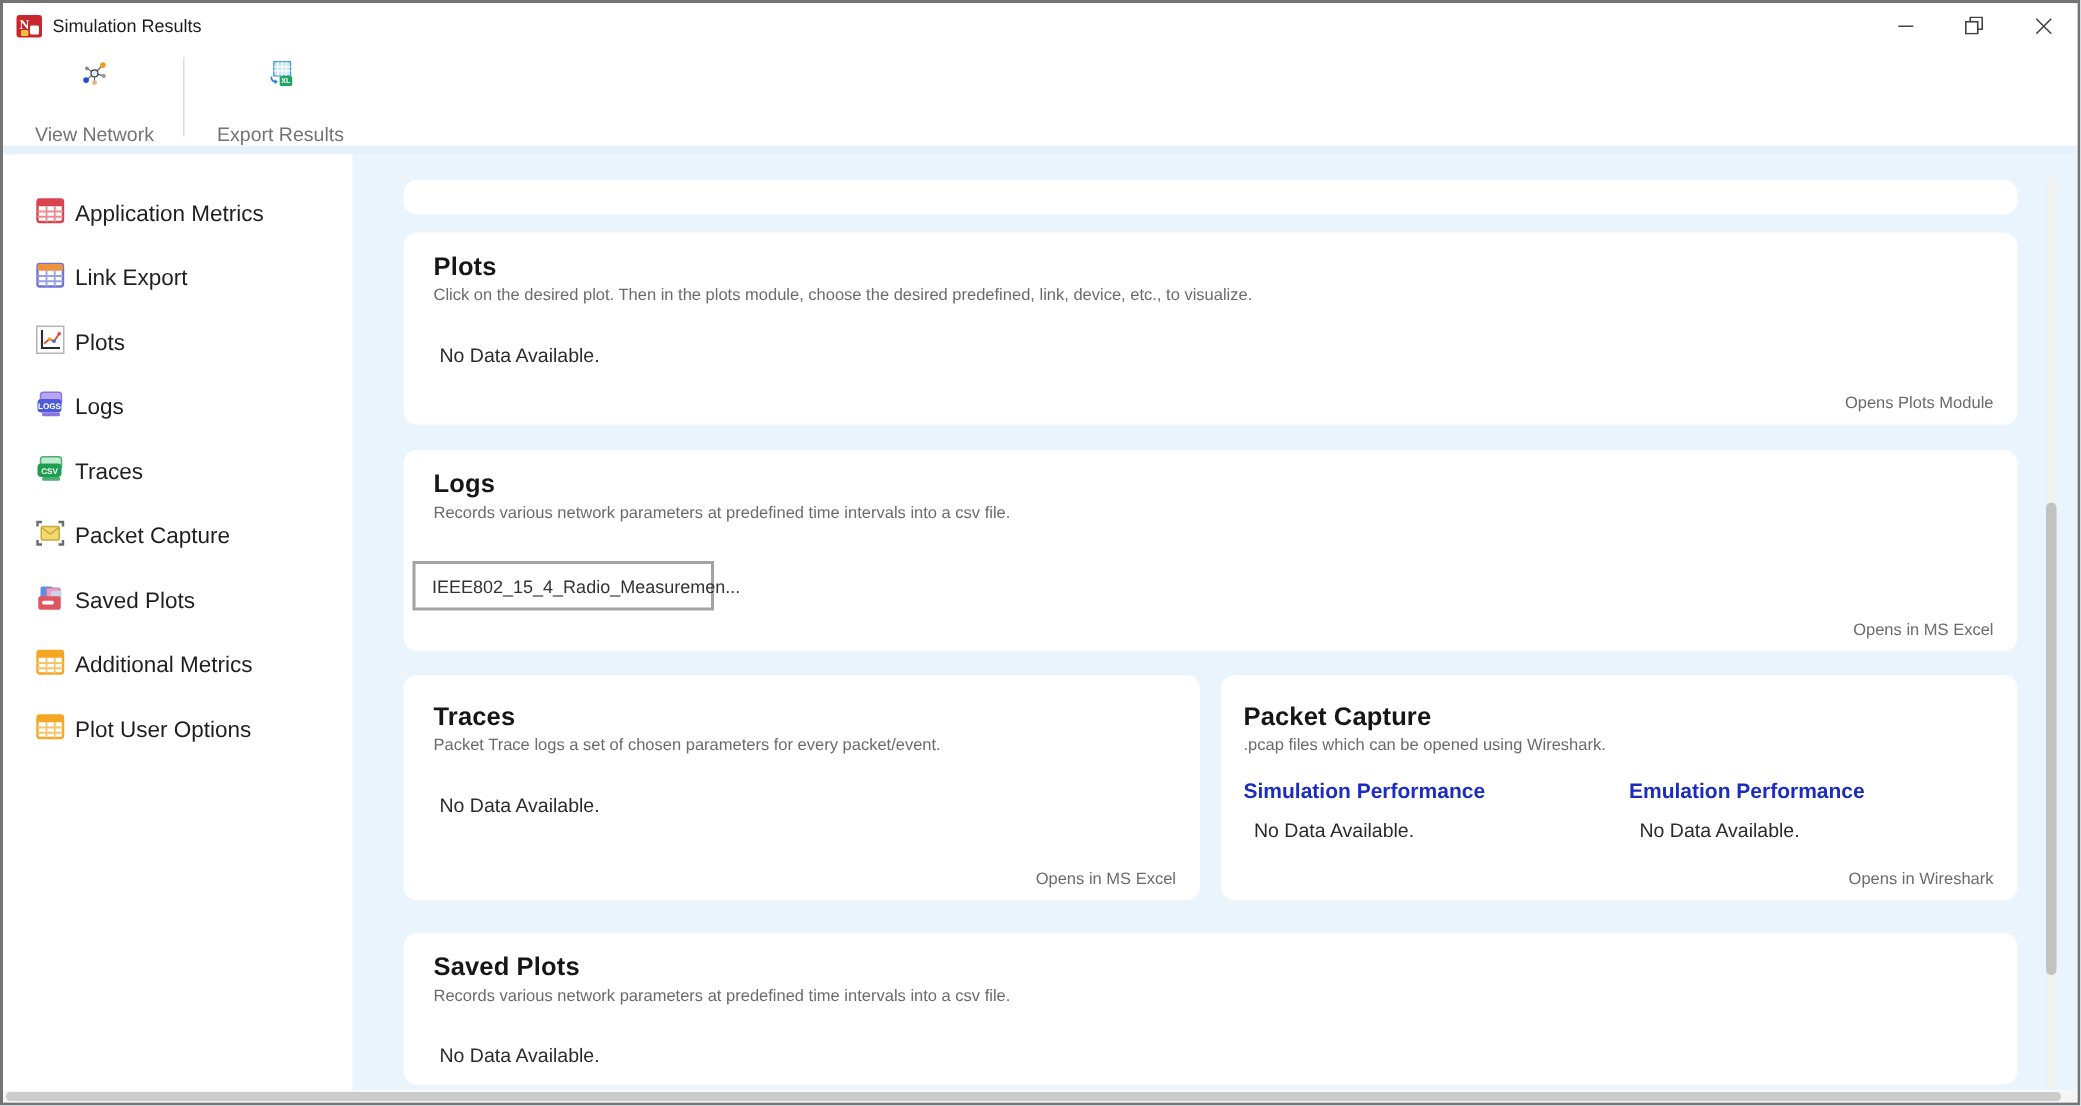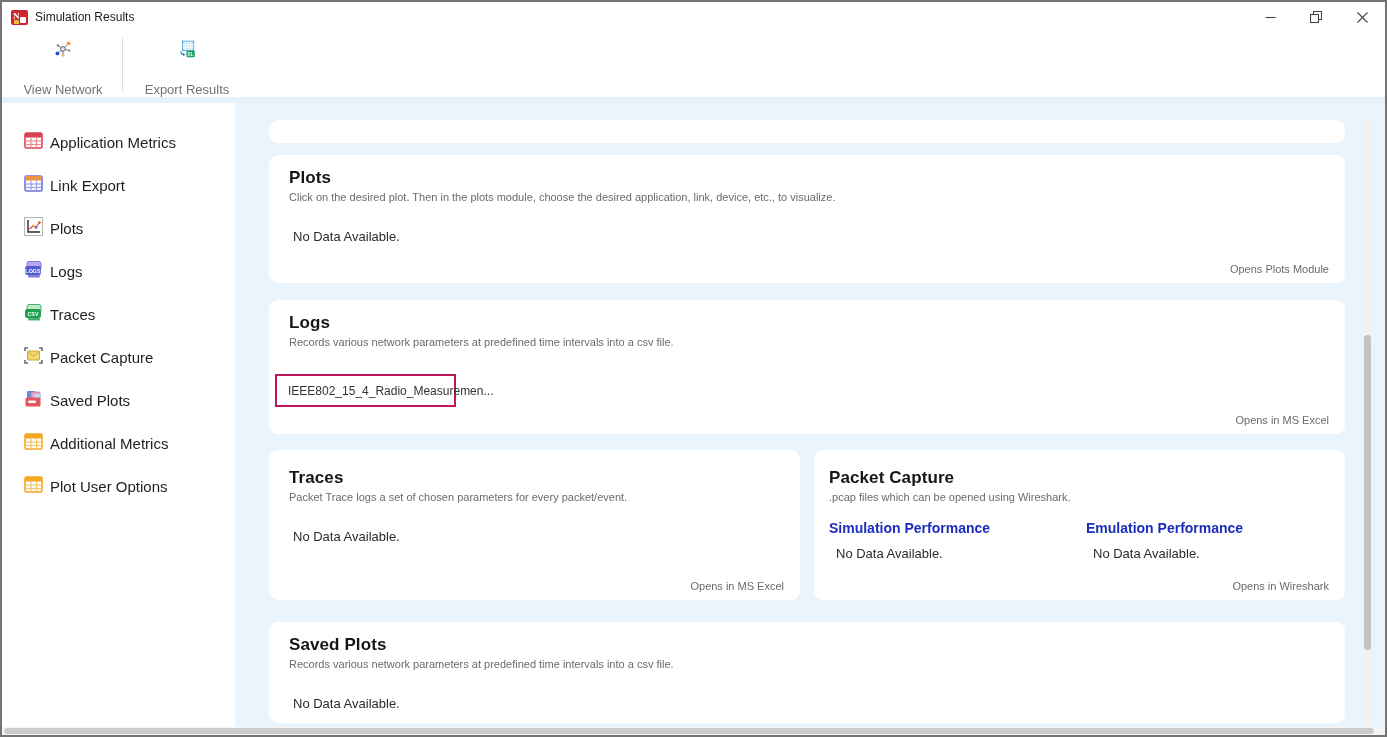--- a/index.html
+++ b/index.html
@@ -32,21 +32,21 @@
   .side-item { height:43px; display:flex; align-items:flex-end; padding-left:21px; cursor:default; }
   .side-item .sicon { width:21px; height:21px; flex:0 0 auto; margin-right:6px; }
   .side-item .slabel { font-size:15px; color:#1f1f1f; white-space:nowrap; }
   .content { flex:1 1 auto; background:#e9f4fc; position:relative; overflow:hidden; }
   .card { position:absolute; background:#fff; border-radius:9px; }
   .card .ctitle { font-size:17px; font-weight:700; color:#161616; padding:13px 0 0 20px; letter-spacing:.1px; }
   .card .cdesc { font-size:11px; color:#6b6b6b; padding:3px 0 0 20px; }
   .card .cempty { font-size:13px; color:#2b2b2b; padding:26px 0 0 24px; }
   .card .cfooter { position:absolute; right:16px; bottom:8px; font-size:11px; color:#6b6b6b; }
   
-  .hl-box { position:absolute; left:6px; top:74px; width:181px; height:33px; border:2px solid #be185d; display:flex; align-items:center; background:#fff; }
+  .hl-box { position:absolute; left:6px; top:74px; width:201px; height:33px; border:2px solid #a3a3a3; display:flex; align-items:center; background:#fff; }
   .log-btn { border:none; background:transparent; font-size:12px; color:#333; padding-left:11px; white-space:nowrap; }
   
   .pc-cols { display:flex; padding:16px 0 0 15px; }
   .pc-col { width:257px; }
   .pc-link { font-size:14px; font-weight:700; color:#1b2cbe; background:transparent; border:none; padding:0; cursor:pointer; }
   .pc-empty { font-size:13px; color:#2b2b2b; padding:9px 0 0 7px; }
   
   .vscroll-track { position:absolute; left:1129px; top:15px; width:7px; height:609px; background:#f1f1f1; border-radius:4px; }
   .vscroll-thumb { position:absolute; left:0; top:217px; width:7px; height:315px; background:#c2c2c2; border-radius:4px; }
   .hscroll { height:8px; background:#f5f5f5; position:relative; flex:0 0 auto; }
@@ -243,21 +243,21 @@
       </div>
 
     </div>
 
     <div class="content">
 
       <div class="card" style="left:34px; top:17px; width:1076px; height:23px;"></div>
 
       <div class="card" style="left:34px; top:52px; width:1076px; height:128px;">
         <div class="ctitle">Plots</div>
-        <div class="cdesc">Click on the desired plot. Then in the plots module, choose the desired application, link, device, etc., to visualize.</div>
+        <div class="cdesc">Click on the desired plot. Then in the plots module, choose the desired predefined, link, device, etc., to visualize.</div>
         <div class="cempty">No Data Available.</div>
         <div class="cfooter">Opens Plots Module</div>
       </div>
 
       <div class="card" style="left:34px; top:197px; width:1076px; height:134px;">
         <div class="ctitle">Logs</div>
         <div class="cdesc">Records various network parameters at predefined time intervals into a csv file.</div>
         <div class="hl-box">
           <button class="log-btn">IEEE802_15_4_Radio_Measuremen...</button>
         </div>

